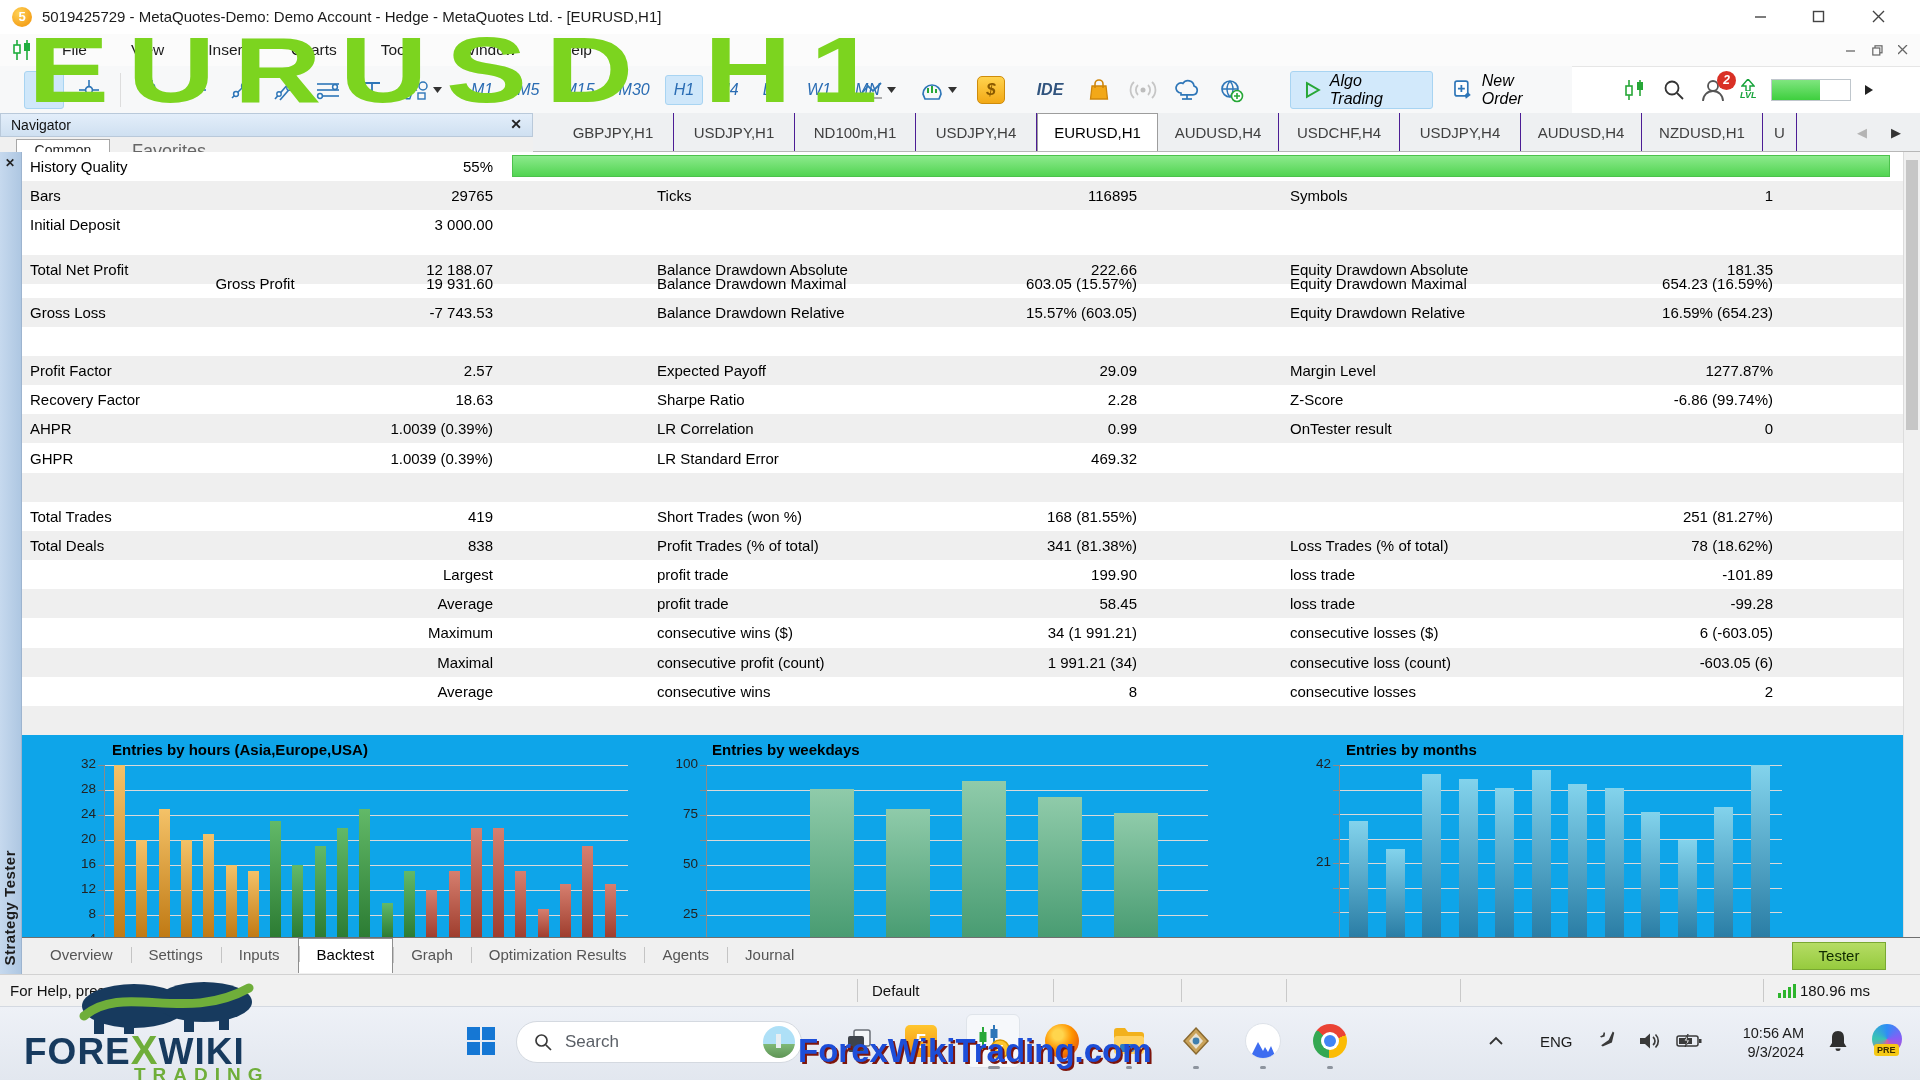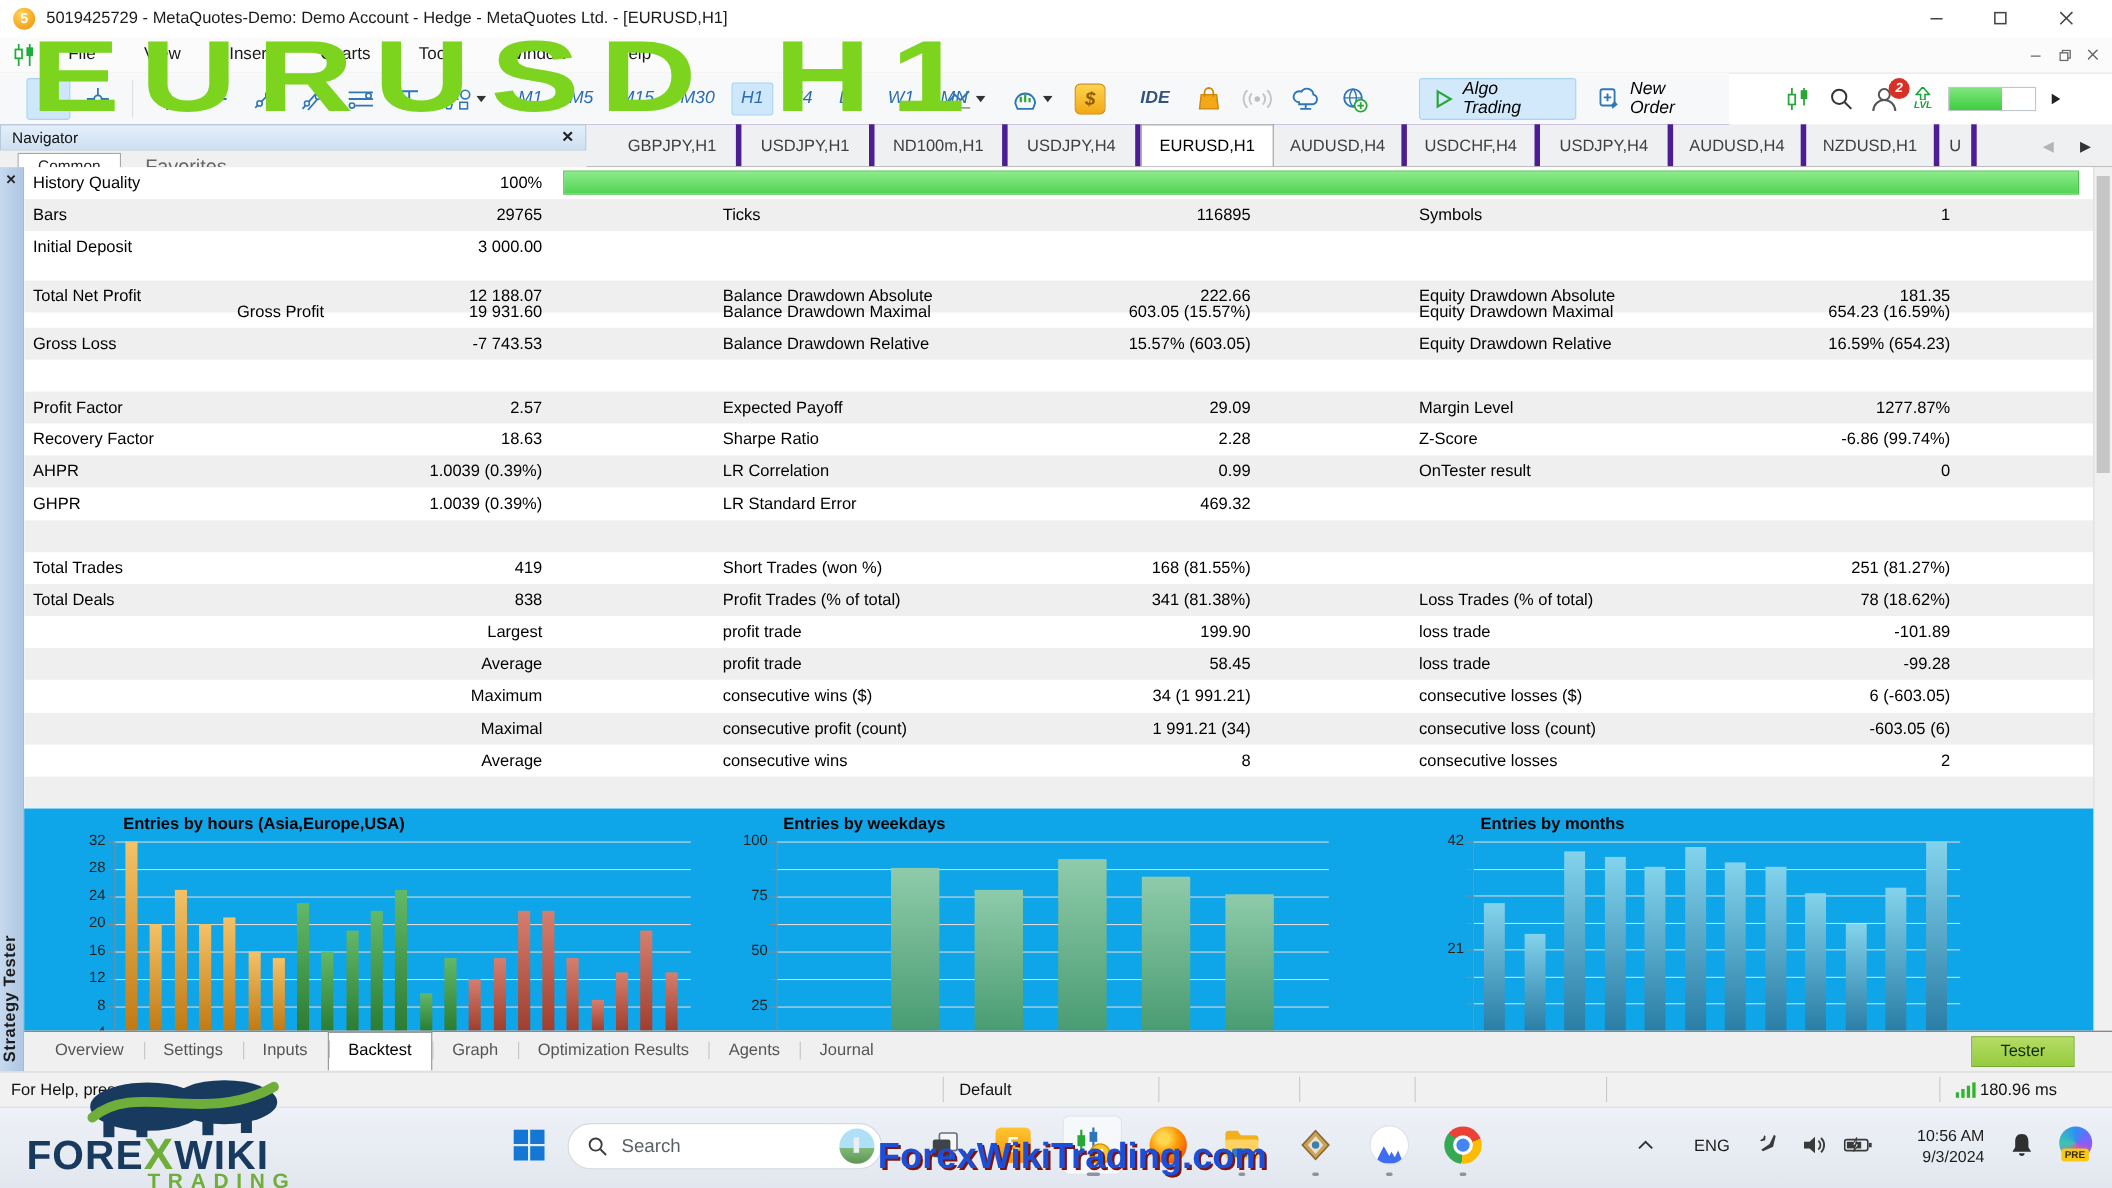--- a/index.html
+++ b/index.html
@@ -35,21 +35,21 @@
   .badge{position:absolute;top:-6px;right:-10px;background:#d93025;color:#fff;border-radius:50%;
          width:19px;height:19px;font-size:12px;font-weight:bold;text-align:center;line-height:19px;}
   .lvl{display:flex;flex-direction:column;align-items:center;color:#17a33b;font-weight:bold;font-size:9px;line-height:9px;}
   .tprog{width:78px;height:20px;border:1px solid #bfc6cc;background:#fff;position:relative;}
   .tprog>div{position:absolute;left:0;top:0;bottom:0;background:linear-gradient(180deg,#7fe57f,#3ecf3e);}
 
   
   .tabbar{position:absolute;left:0;top:113px;width:1920px;height:39px;background:#eef0f2;border-bottom:1px solid #b7b7b7;box-sizing:border-box;}
   #charttabs{position:absolute;left:533px;top:0;height:38px;display:flex;padding-left:20px;}
   .ctab{width:121px;height:38px;box-sizing:border-box;display:flex;align-items:center;justify-content:center;
-        font-size:15px;color:#3f3f3f;border-right:5px solid #4c1d95;white-space:nowrap;overflow:hidden;}
+        font-size:15px;color:#3f3f3f;border-right:1px solid #4c1d95;white-space:nowrap;overflow:hidden;}
   .ctab.active{background:#ffffff;border:1px solid #9d9d9d;border-bottom:none;color:#000;}
   .tab-arrow{position:absolute;top:12px;font-size:13px;}
 
   
   .navheader{position:absolute;left:0;top:113px;width:533px;height:24px;
      background:linear-gradient(180deg,#e3eefa,#cfe0f1);border:1px solid #b9c9da;box-sizing:border-box;
      font-size:14px;color:#111;}
   .navheader .t{position:absolute;left:10px;top:3px;}
   .navheader .x{position:absolute;right:10px;top:2px;font-weight:bold;color:#222;}
   .navsub{position:absolute;left:0;top:137px;width:533px;height:15px;background:#f0f0f0;overflow:hidden;}
@@ -411,21 +411,21 @@
   </div>
 
   <div class="strip">
     <span class="x">✕</span>
     <span class="vlabel">Strategy Tester</span>
   </div>
 
   <div id="stats-table">
       <div class="trow" style="top: 0px;">
         <div class="cell" style="left: 8px; width: 450px; text-align: left;">History Quality</div>
-        <div class="cell" style="left: 150px; width: 321px; text-align: right;">100%</div>
+        <div class="cell" style="left: 150px; width: 321px; text-align: right;">55%</div>
         <div class="gbar"></div>
       </div>
       <div class="trow alt" style="top: 29.15px;">
         <div class="cell" style="left: 8px; width: 450px; text-align: left;">Bars</div>
         <div class="cell" style="left: 150px; width: 321px; text-align: right;">29765</div>
         <div class="cell" style="left: 635px; width: 460px; text-align: left;">Ticks</div>
         <div class="cell" style="left: 790px; width: 325px; text-align: right;">116895</div>
         <div class="cell" style="left: 1268px; width: 460px; text-align: left;">Symbols</div>
         <div class="cell" style="left: 1430px; width: 321px; text-align: right;">1</div>
       </div>

